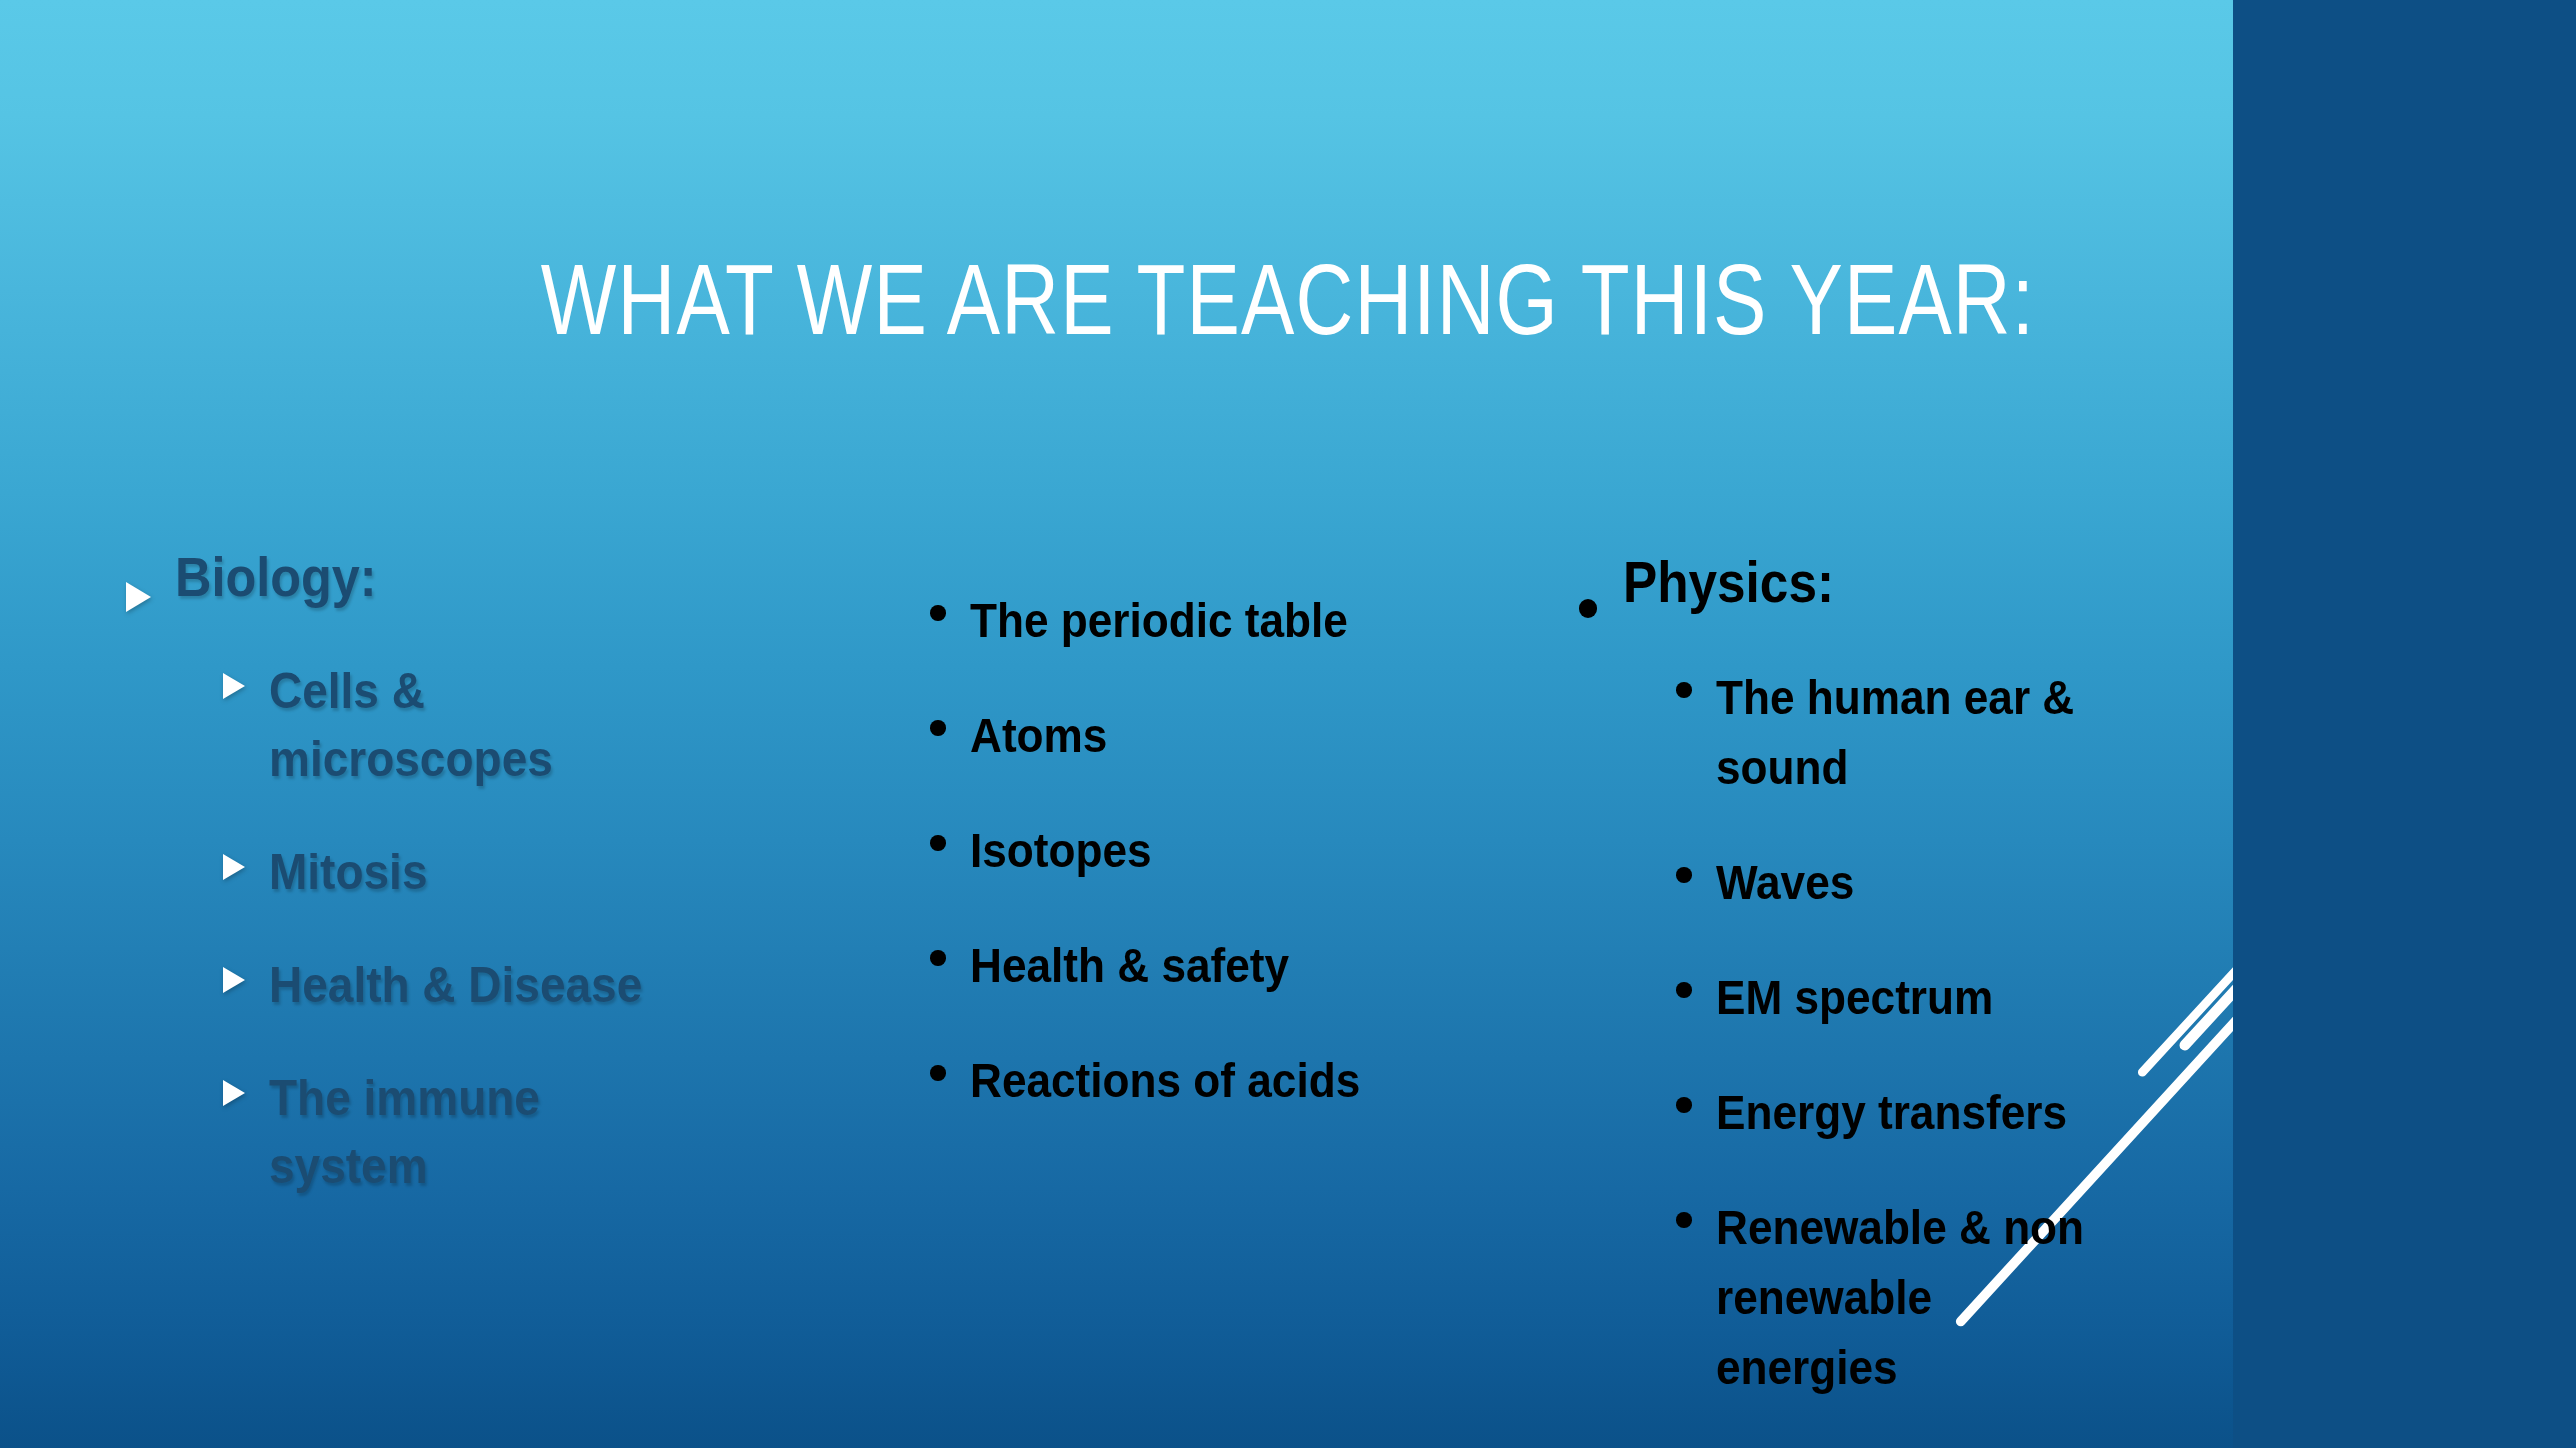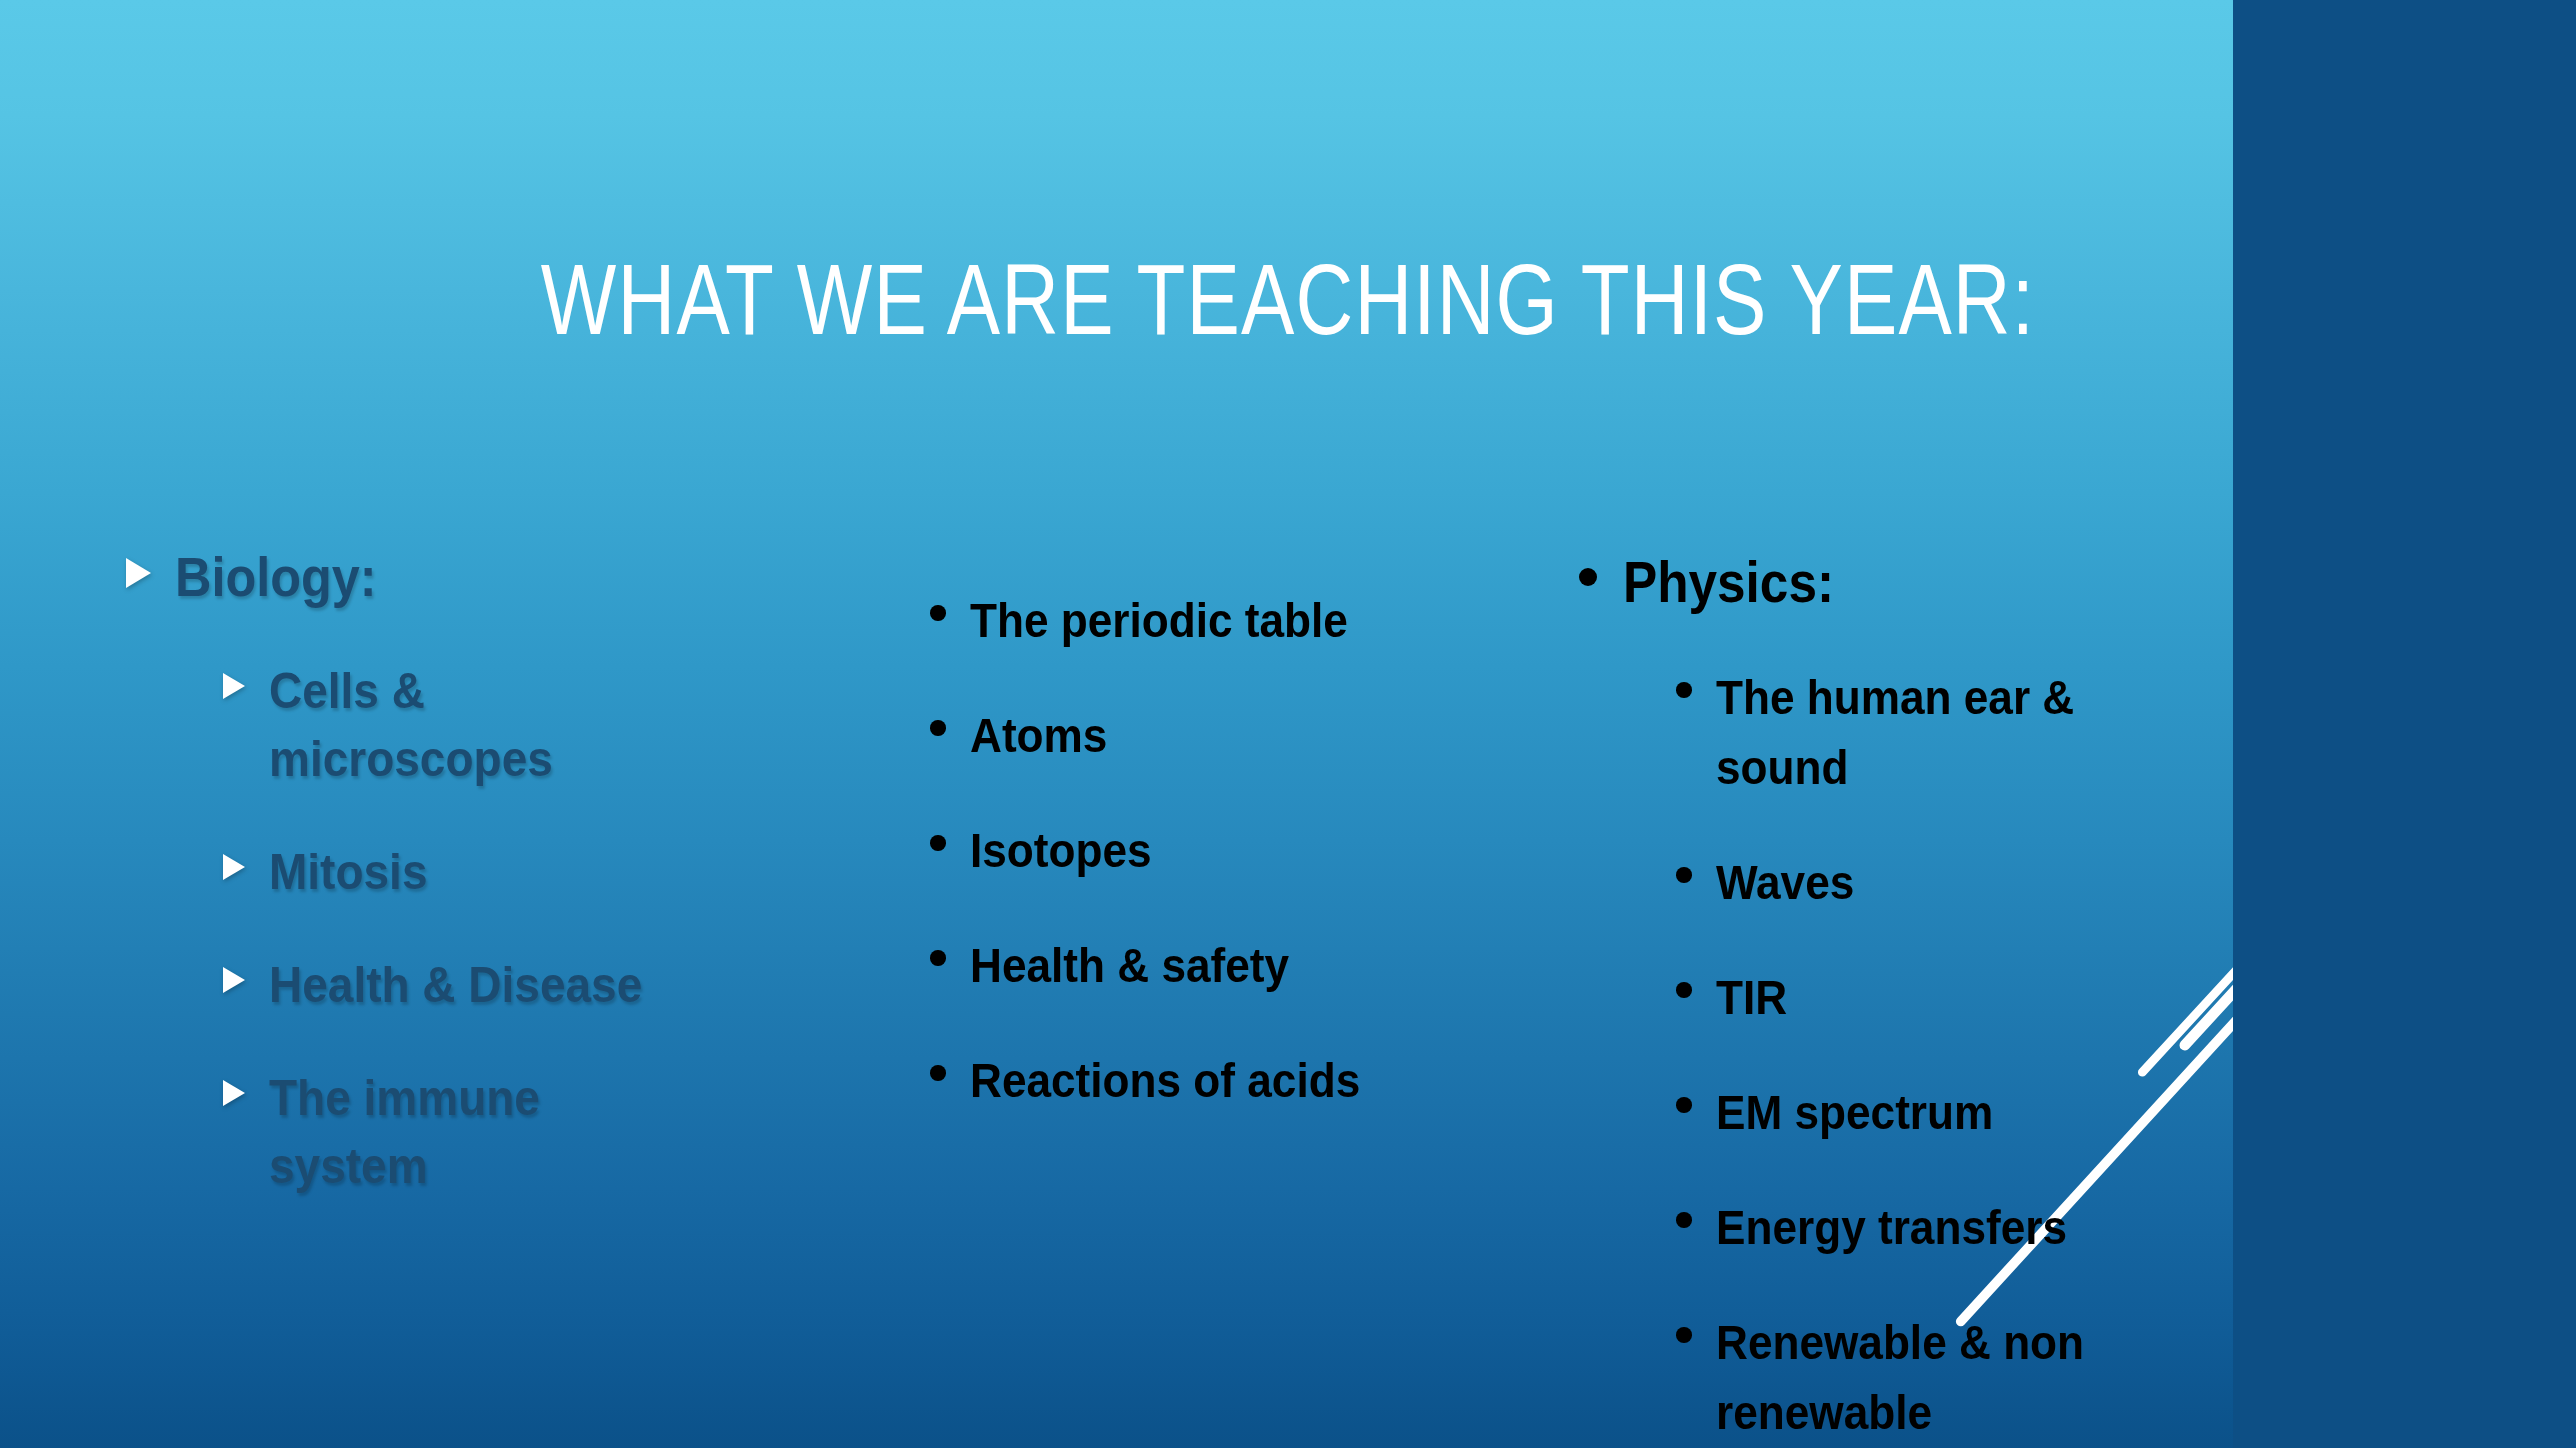--- a/index.html
+++ b/index.html
@@ -67,21 +67,21 @@
     top: 0;
   }
 
   .col-biology   { left: 126px;  width: 676px; }
   .col-chemistry { left: 826px;  width: 676px; }
   .col-physics   { left: 1579px; width: 695px; }
 
   
   .head-row {
     display: flex;
-    align-items: flex-start;
+    align-items: flex-end;
   }
 
   .sub-row {
     display: flex;
     align-items: flex-start;
     margin-left: 101px;
     margin-top: 45px;
   }
 
   
@@ -265,24 +265,20 @@
         <div class="sub-row">
           <span class="dot-bullet small"></span>
           <span class="sub-text">The human ear &amp; sound</span>
         </div>
         <div class="sub-row">
           <span class="dot-bullet small"></span>
           <span class="sub-text">Waves</span>
         </div>
         <div class="sub-row">
           <span class="dot-bullet small"></span>
-          <span class="sub-text">TIR</span>
-        </div>
-        <div class="sub-row">
-          <span class="dot-bullet small"></span>
           <span class="sub-text">EM spectrum</span>
         </div>
         <div class="sub-row">
           <span class="dot-bullet small"></span>
           <span class="sub-text">Energy transfers</span>
         </div>
         <div class="sub-row">
           <span class="dot-bullet small"></span>
           <span class="sub-text">Renewable &amp; non renewable energies</span>
         </div>

